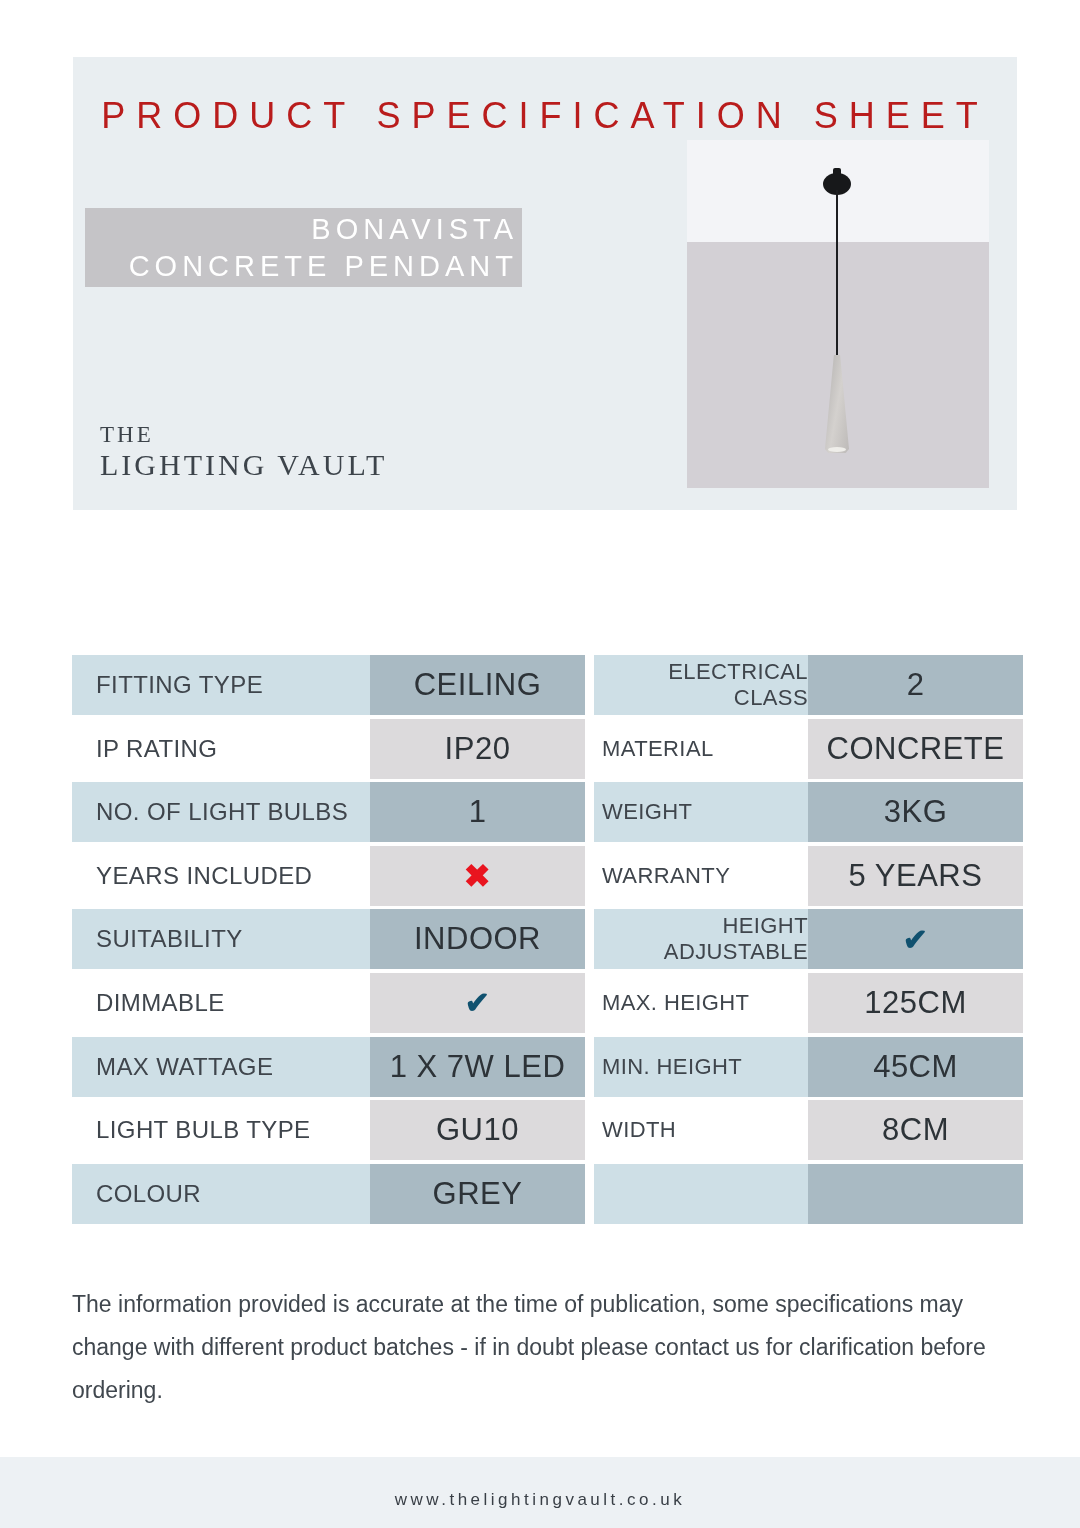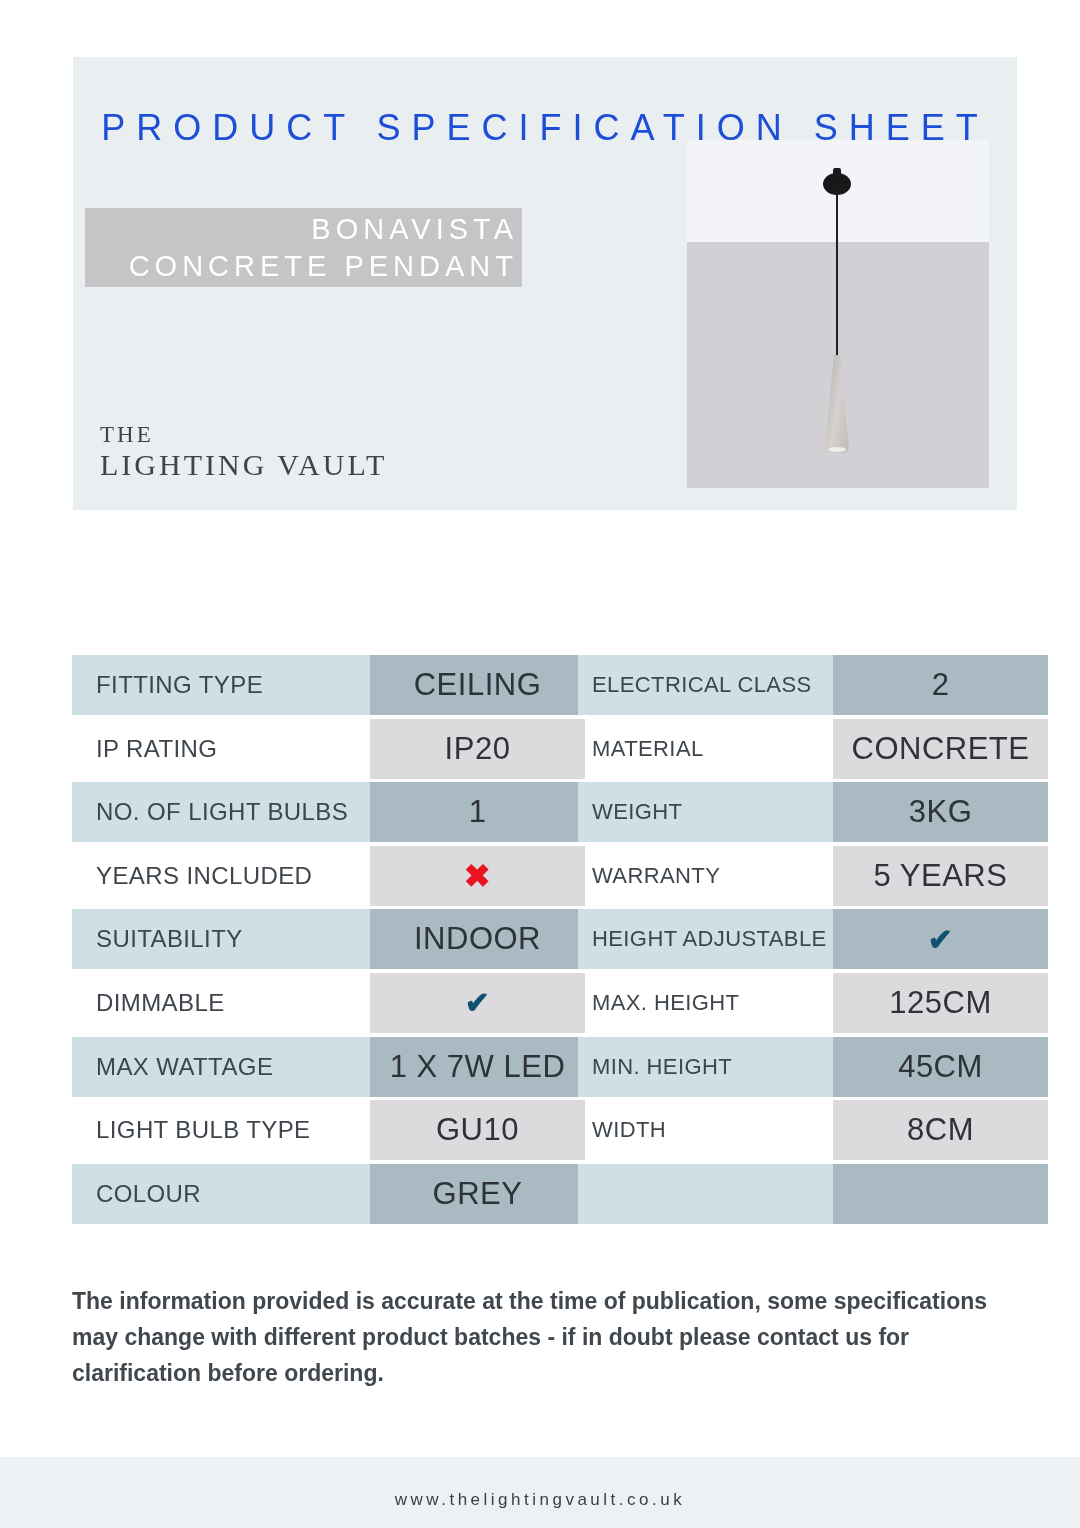--- a/index.html
+++ b/index.html
@@ -16,21 +16,21 @@
   }
   html,body{margin:0;padding:0;background:#ffffff;}
   .page{
     position:relative;width:1080px;height:1528px;background:#ffffff;
     font-family:"Liberation Sans",sans-serif;overflow:hidden;
   }
   
   .card{position:absolute;left:73px;top:57px;width:944px;height:453px;background:var(--card-bg);}
   .title{
     position:absolute;top:38px;left:0;right:0;text-align:center;
-    font-size:36px;font-weight:500;letter-spacing:11px;color:#1d4ed8;white-space:nowrap;margin-top:12px;
+    font-size:36px;font-weight:500;letter-spacing:11px;color:#b91c1c;white-space:nowrap;
   }
   .name-box{
     position:absolute;left:12px;top:151px;width:437px;height:79px;background:var(--name-box-bg);
     display:flex;flex-direction:column;justify-content:center;align-items:flex-end;
     padding-right:4px;box-sizing:border-box;
   }
   .name-box div{
     color:#ffffff;font-size:29px;font-weight:300;letter-spacing:5px;line-height:37px;white-space:nowrap;
   }
   .logo{position:absolute;left:27px;top:364px;color:#3d444b;font-family:"Liberation Serif",serif;}
@@ -55,35 +55,35 @@
   
   .spec-table{position:absolute;top:655px;display:flex;flex-direction:column;gap:3.6px;}
   #table-left{left:72px;}
   #table-right{left:578px;}
   .spec-row{display:flex;height:60px;}
   .cell-label{
     display:flex;align-items:center;box-sizing:border-box;
     color:var(--label-text);letter-spacing:0.4px;text-align:right;
   }
   #table-left .cell-label{width:298px;padding-left:24px;font-size:24px;}
-  #table-right .cell-label{width:255px;padding-left:14px;font-size:22px;}
+  #table-right .cell-label{width:214px;padding-left:8px;font-size:22px;margin-left:16px;}
   .cell-value{
     width:215px;display:flex;align-items:center;justify-content:center;
     font-size:31px;color:var(--text-dark);letter-spacing:0.5px;white-space:nowrap;
   }
   .shade-blue .cell-label{background:var(--label-blue);}
   .shade-blue .cell-value{background:var(--value-blue);}
   .shade-white .cell-label{background:transparent;}
   .shade-white .cell-value{background:var(--value-grey);}
   .cell-value.check{color:var(--check-color);font-size:30px;font-weight:700;}
   .cell-value.cross{color:var(--cross-color);font-size:32px;font-weight:700;}
   
   .disclaimer{
     position:absolute;left:72px;top:1283px;width:938px;
-    font-size:23px;line-height:36px;color:#40474e;font-weight:700;
+    font-size:23px;line-height:43px;color:#40474e;font-weight:400;
   }
   .footer-bar{
     position:absolute;left:0;top:1457px;width:1080px;height:85px;background:var(--footer-bg);
     display:flex;align-items:center;justify-content:center;
   }
   .footer-bar span{font-size:17px;letter-spacing:3.5px;color:#393f46;}
 </style>
 </head>
 <body>
 

